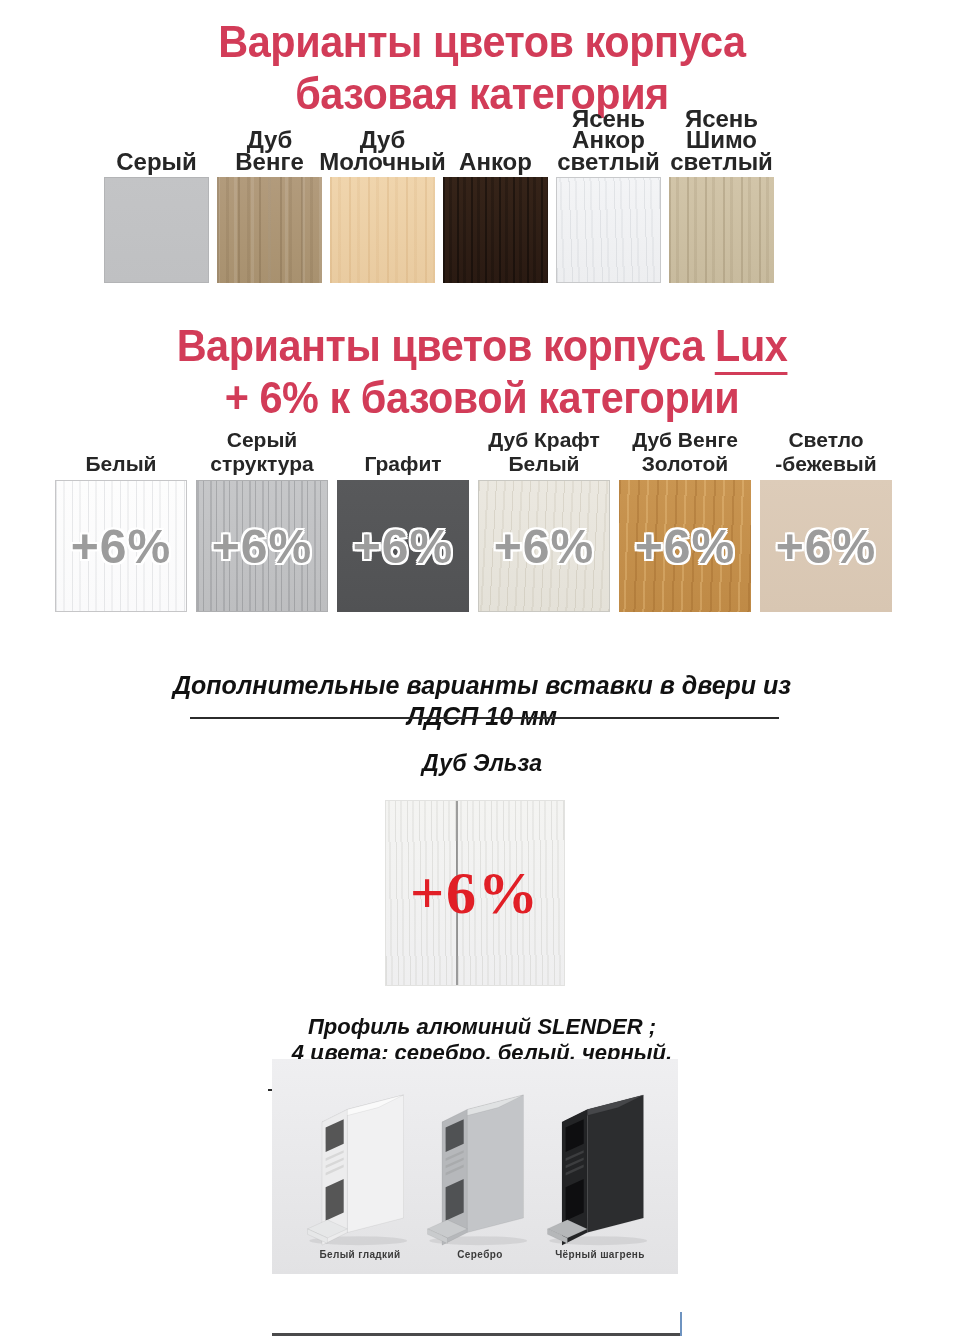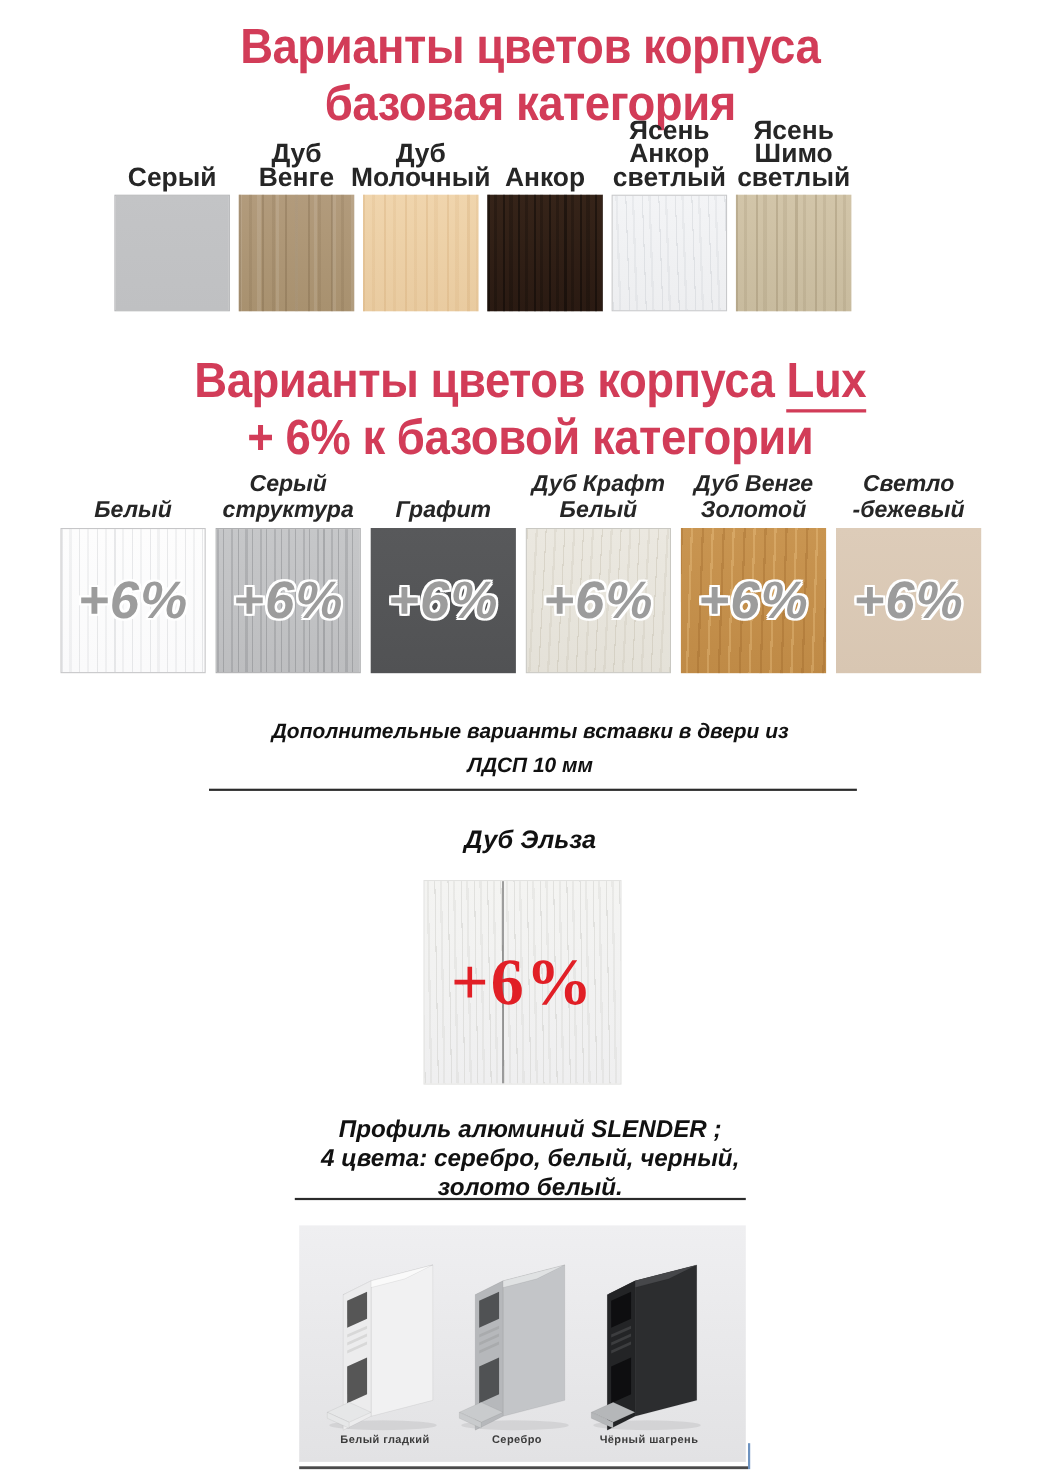--- a/index.html
+++ b/index.html
@@ -13,21 +13,21 @@
   .t1{top:16px;}
   .t2{top:320px;}
   .lux-underline{border-bottom:3px solid #d23c58;padding-bottom:1px;}
 
   
   .swatch-row{position:absolute;display:flex;}
   .row-base{left:104px;top:104px;gap:8px;}
   .row-lux{left:55px;top:404px;gap:9px;}
   .swatch-col{display:flex;flex-direction:column;}
   .row-base .swatch-col{width:105px;}
-  .row-lux  .swatch-col{width:132px;font-style:italic;}
+  .row-lux  .swatch-col{width:132px;}
   .swatch-label{display:flex;align-items:flex-end;justify-content:center;text-align:center;
                 font-weight:bold;color:#262626;}
   .row-base .swatch-label{min-height:68px;font-size:24px;line-height:21.5px;}
   .row-lux  .swatch-label{min-height:71px;font-size:21px;line-height:23.5px;}
   .swatch{position:relative;margin-top:5px;display:flex;align-items:center;justify-content:center;
           box-sizing:border-box;}
   .row-base .swatch{height:106px;}
   .row-lux  .swatch{height:132px;}
 
   .plus{font-weight:bold;font-size:48px;color:#9c9c9c;letter-spacing:1px;
@@ -73,43 +73,43 @@
      linear-gradient(#ebe8e0,#e4e1d8);border:1px solid #c9c8c2;}
   .tex-kraftgold{background:
      repeating-linear-gradient(92deg, rgba(150,95,35,.30) 0 2px, transparent 2px 9px,
         rgba(255,220,160,.25) 9px 11px, transparent 11px 19px),
      linear-gradient(#c99551,#bf8a46);}
   .tex-beige{background:linear-gradient(#ddccb9,#d8c6b2);}
 
   
   .mid-heading{position:absolute;left:0;width:964px;text-align:center;
                font-weight:bold;font-style:italic;color:#111;}
-  .inserts-heading{top:650px;font-size:19px;line-height:31px;}
+  .inserts-heading{top:670px;font-size:25px;line-height:31px;}
   .hr{position:absolute;height:0;border-top:2px solid #2b2b2b;}
   .hr1{left:190px;top:717px;width:589px;}
   .option-label{top:750px;font-size:23px;}
 
   
   .elza-swatch{position:absolute;left:385px;top:800px;width:180px;height:186px;
      box-sizing:border-box;border:1px solid #e2e2e0;
      display:flex;align-items:center;justify-content:center;
      background:
        linear-gradient(90deg, transparent 0 70px, rgba(70,70,70,.5) 70px 72px, transparent 72px),
        repeating-linear-gradient(89deg, rgba(206,206,202,.5) 0 1px, transparent 1px 5px,
           rgba(206,206,202,.3) 5px 7px, transparent 7px 12px),
        linear-gradient(#f4f4f2,#efeff0);}
   .plus-red{font-family:"Liberation Serif", serif;font-weight:bold;font-size:60px;
             color:#e11f26;letter-spacing:2px;}
 
   
   .profile-heading{top:1014px;font-size:22px;line-height:26px;}
   .hr2{left:268px;top:1089px;width:410px;}
-  .profile-photo{position:absolute;left:272px;top:1114px;width:406px;height:215px;
+  .profile-photo{position:absolute;left:272px;top:1059px;width:406px;height:215px;
      background:linear-gradient(#efeff1,#e2e2e4);
-     display:flex;justify-content:flex-end;padding:0 28px;box-sizing:border-box;}
+     display:flex;justify-content:flex-start;padding:0 28px;box-sizing:border-box;}
   .profile-item{display:flex;flex-direction:column;align-items:center;width:126px;}
   .profile-item svg{margin-top:16px;}
   .profile-caption{margin-top:2px;font-size:10px;font-weight:bold;letter-spacing:.4px;color:#3b3b3b;}
 
   
   .profile-white .p-top{fill:#fafafa;} .profile-white .p-side{fill:#f1f1f2;}
   .profile-white .p-face{fill:#ececed;} .profile-white .p-hole{fill:#565656;}
   .profile-white .p-foot{fill:#e6e7e8;} .profile-white .p-fin{fill:#d8d8d8;}
   .profile-silver .p-top{fill:#e0e2e3;} .profile-silver .p-side{fill:#c3c5c8;}
   .profile-silver .p-face{fill:#b6b8bb;} .profile-silver .p-hole{fill:#505254;}

